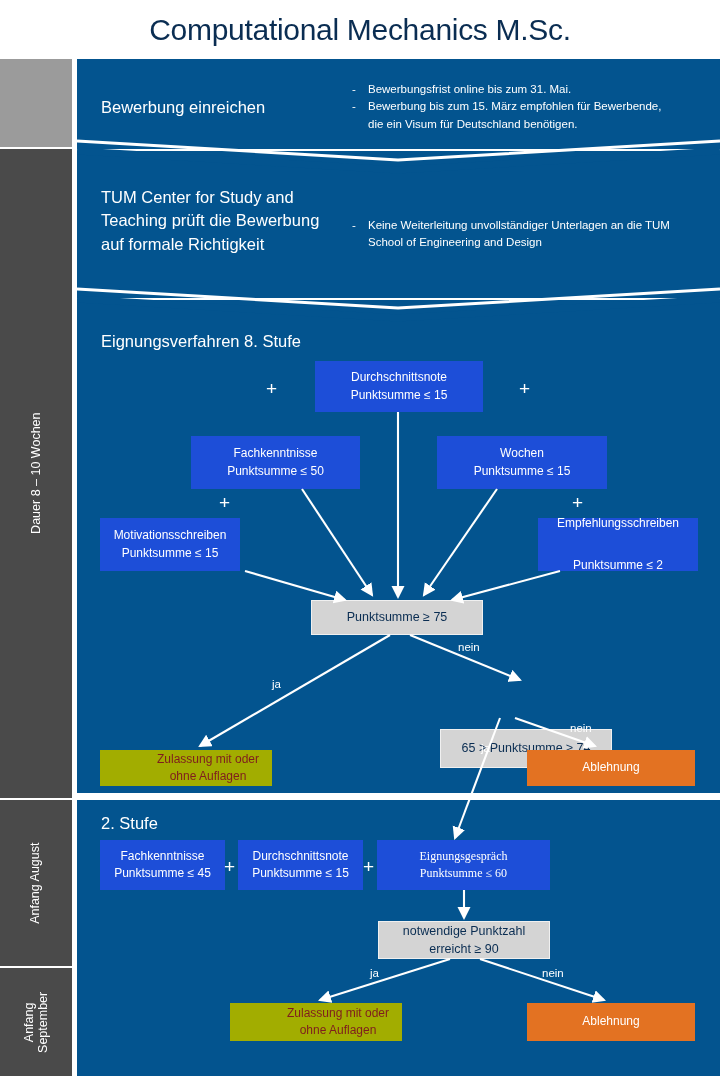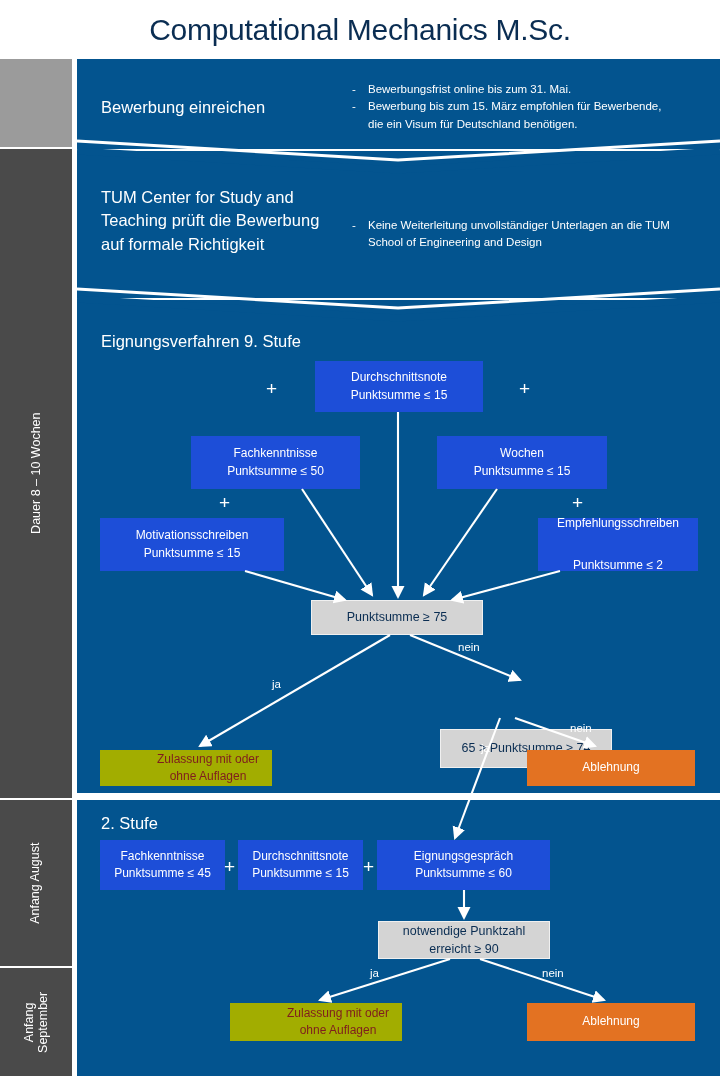--- a/index.html
+++ b/index.html
@@ -104,36 +104,36 @@
 <div class="panel-heading" style="left:101px;top:186px;width:230px;">TUM Center for Study and Teaching prüft die Bewerbung auf formale Richtigkeit</div>
 <div class="bullets" style="left:352px;top:217px;width:340px;">
   <div class="bl">
     <span class="dash">-</span>
     <span class="btxt">Keine Weiterleitung unvollständiger Unterlagen an die TUM School of Engineering and Design</span>
   </div>
 </div>
 
 <div class="panel-heading" style="left:101px;top:330px;width:260px;">
   <span>Eignungsverfahren</span>
-  <span>9. Stufe</span>
+  <span>8. Stufe</span>
 </div>
 
 <div class="node node-dark" style="left:315px;top:361px;width:168px;height:51px;">
   <span>Durchschnittsnote</span>
   <span>Punktsumme ≤ 15</span>
 </div>
 <div class="node node-dark" style="left:191px;top:436px;width:169px;height:53px;">
   <span>Fachkenntnisse</span>
   <span>Punktsumme ≤ 50</span>
 </div>
 <div class="node node-dark" style="left:437px;top:436px;width:170px;height:53px;">
   <span>Wochen</span>
   <span>Punktsumme ≤ 15</span>
 </div>
-<div class="node node-dark" style="left:100px;top:518px;width:184px;height:53px;">
+<div class="node node-dark" style="left:100px;top:518px;width:140px;height:53px;">
   <span>Motivationsschreiben</span>
   <span>Punktsumme ≤ 15</span>
 </div>
 <div class="node node-dark" style="left:538px;top:518px;width:160px;height:53px;gap:24px;">
   <span>Empfehlungsschreiben</span>
   <span>Punktsumme ≤ 2</span>
 </div>
 
 <div class="plus" style="left:266px;top:379px;">+</div>
 <div class="plus" style="left:519px;top:379px;">+</div>
@@ -163,21 +163,21 @@
 <div class="panel-heading" style="left:101px;top:812px;width:200px;">2. Stufe</div>
 
 <div class="node node-dark" style="left:100px;top:840px;width:125px;height:50px;">
   <span>Fachkenntnisse</span>
   <span>Punktsumme ≤ 45</span>
 </div>
 <div class="node node-dark" style="left:238px;top:840px;width:125px;height:50px;">
   <span>Durchschnittsnote</span>
   <span>Punktsumme ≤ 15</span>
 </div>
-<div class="node node-dark" style="left:377px;top:840px;width:173px;height:50px;">
+<div class="node node-dark" style="left:377px;top:840px;width:173px;height:50px;font-family:Liberation Serif, serif;">
   <span>Eignungsgespräch</span>
   <span>Punktsumme ≤ 60</span>
 </div>
 
 <div class="plus" style="left:224px;top:857px;">+</div>
 <div class="plus" style="left:363px;top:857px;">+</div>
 
 <div class="node node-gray" style="left:378px;top:921px;width:172px;height:38px;">
   <span>notwendige Punktzahl</span>
   <span>erreicht ≥ 90</span>

